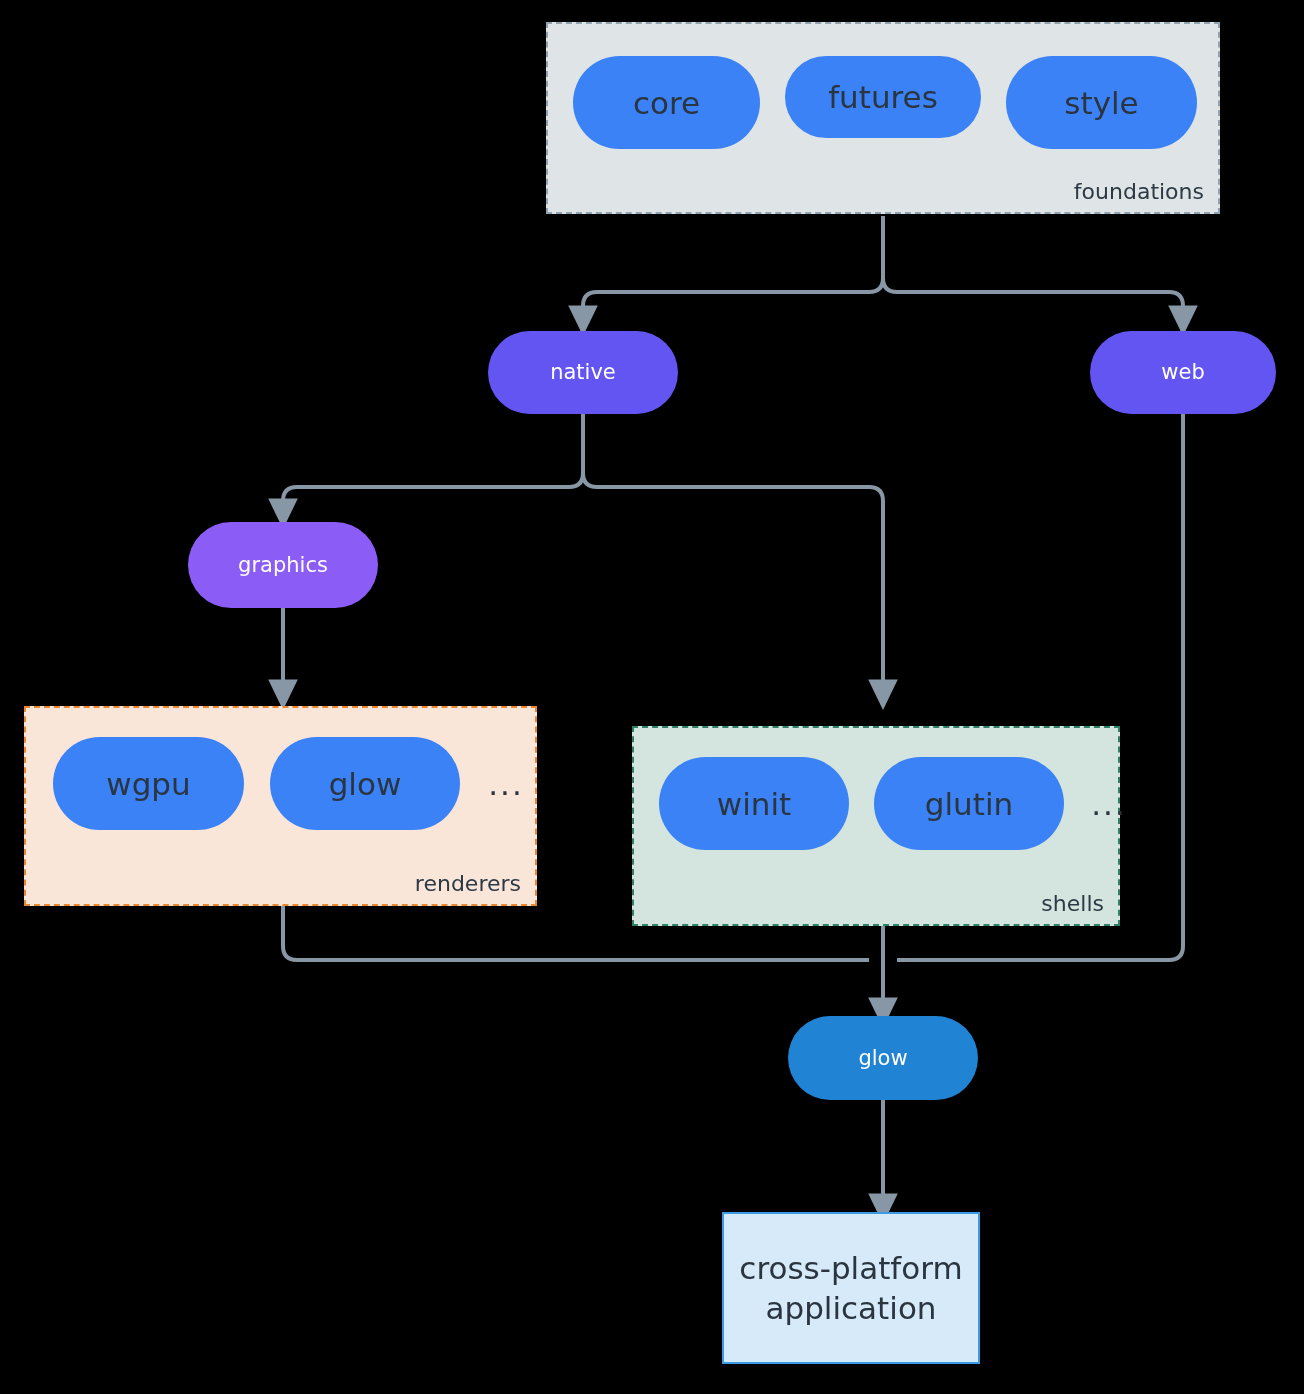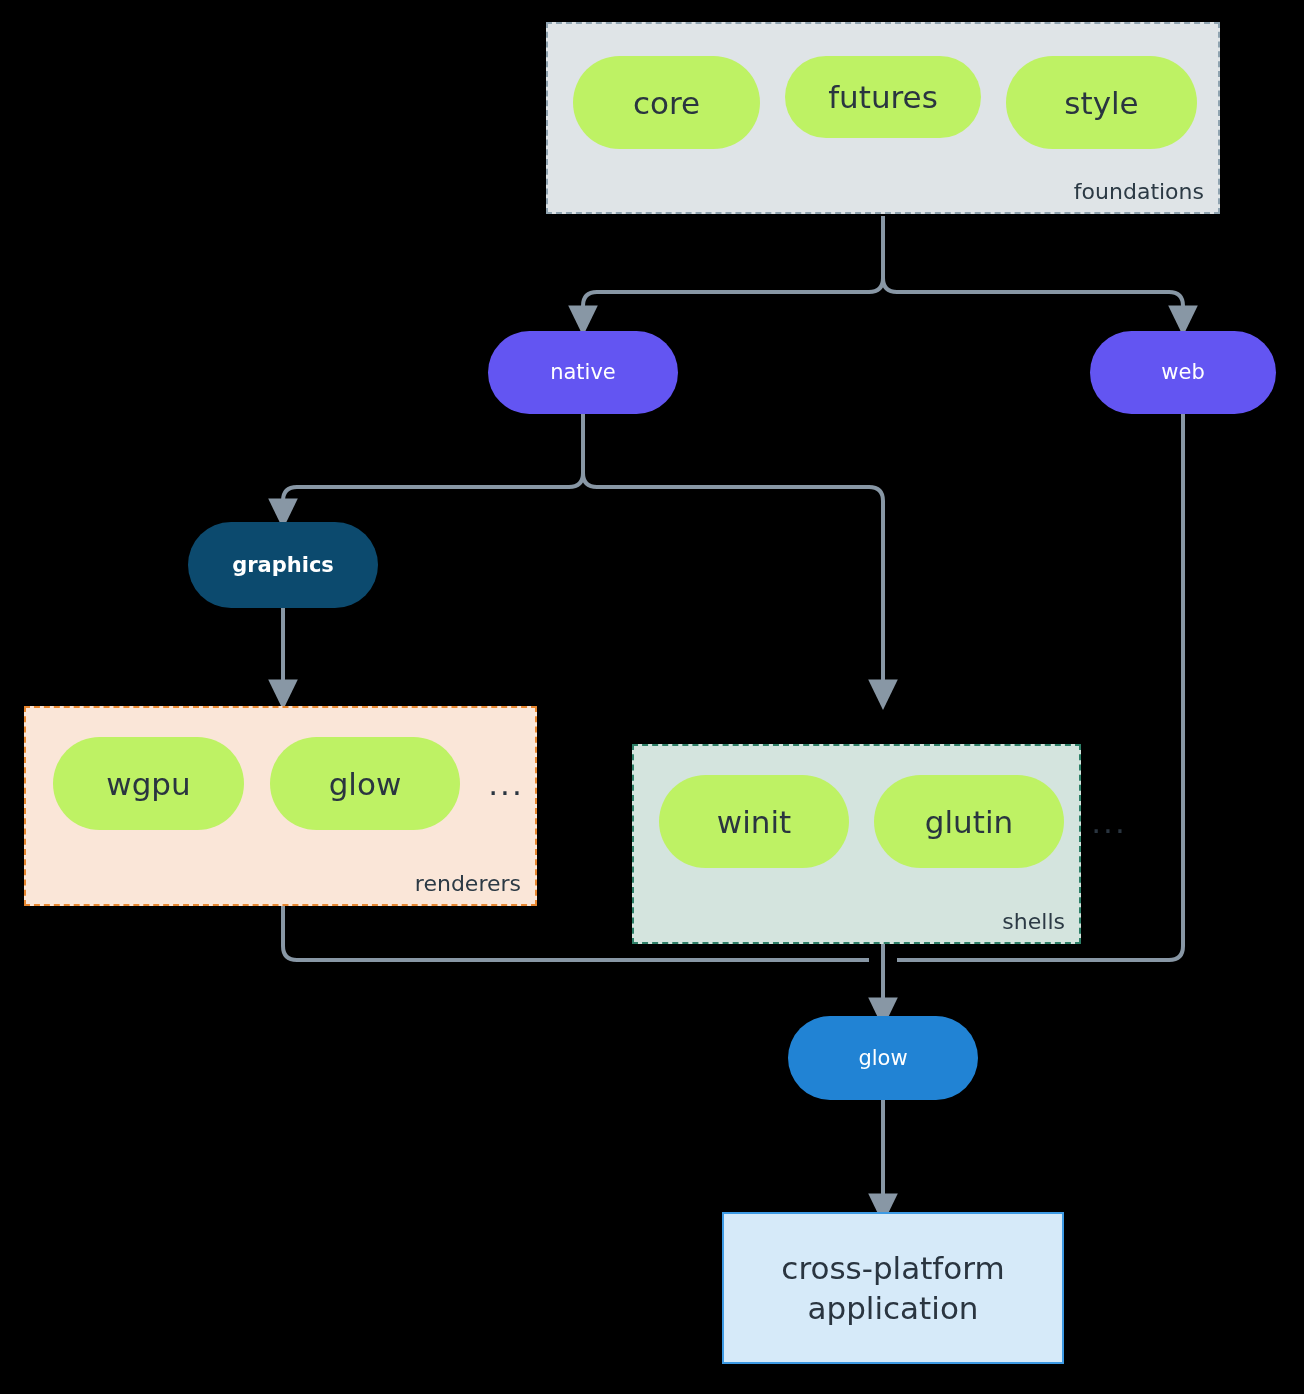--- a/index.html
+++ b/index.html
@@ -57,21 +57,21 @@
     background: #fae6d8;
     border: 2px dashed #e8872f;
   }
   .group-shells {
     background: #d4e4de;
     border: 2px dashed #2e8068;
   }
   
   .pill-white {
     position: absolute;
-    background: #bef264;
+    background: #3b82f6;
     border-radius: 999px;
     display: flex;
     align-items: center;
     justify-content: center;
     box-sizing: border-box;
     color: #2a3540;
     font-size: 31px;
     white-space: nowrap;
   }
   .ellipsis-dots {
@@ -86,22 +86,21 @@
   
   .pill-node {
     border-radius: 999px;
     color: #ffffff;
     font-size: 21px;
   }
   .node-native, .node-web {
     background: #6355f2;
   }
   .node-graphics {
-    background: #0c4a6e;
-    font-weight: bold;
+    background: #8b5cf6;
   }
   .node-iced {
     background: #2183d4;
   }
   
   .rect-node {
     background: #d6eaf9;
     border: 2px solid #3d9ae4;
     color: #2a3540;
     font-size: 31px;
@@ -162,27 +161,27 @@
 
   <div class="node pill-node node-graphics" style="left:188px; top:522px; width:190px; height:86px;">graphics</div>
 
   <div class="group-box group-renderers" style="left:24px; top:706px; width:513px; height:200px;">
     <div class="pill-white" style="left:27px; top:29px; width:191px; height:93px;">wgpu</div>
     <div class="pill-white" style="left:244px; top:29px; width:190px; height:93px;">glow</div>
     <div class="ellipsis-dots" style="left:455px; top:57px; width:50px; height:38px;">...</div>
     <div class="group-label">renderers</div>
   </div>
 
-  <div class="group-box group-shells" style="left:632px; top:744px; width:449px; height:200px;">
+  <div class="group-box group-shells" style="left:632px; top:726px; width:488px; height:200px;">
     <div class="pill-white" style="left:25px; top:29px; width:190px; height:93px;">winit</div>
     <div class="pill-white" style="left:240px; top:29px; width:190px; height:93px;">glutin</div>
     <div class="ellipsis-dots" style="left:450px; top:57px; width:50px; height:38px;">...</div>
     <div class="group-label">shells</div>
   </div>
 
   <div class="node pill-node node-iced" style="left:788px; top:1016px; width:190px; height:84px;">glow</div>
 
-  <div class="node rect-node" style="left:722px; top:1212px; width:342px; height:152px;justify-content:center;">
+  <div class="node rect-node" style="left:722px; top:1212px; width:258px; height:152px;justify-content:center;">
     <span>cross-platform</span>
     <span>application</span>
   </div>
 
 </div>
 
 </body></html>

